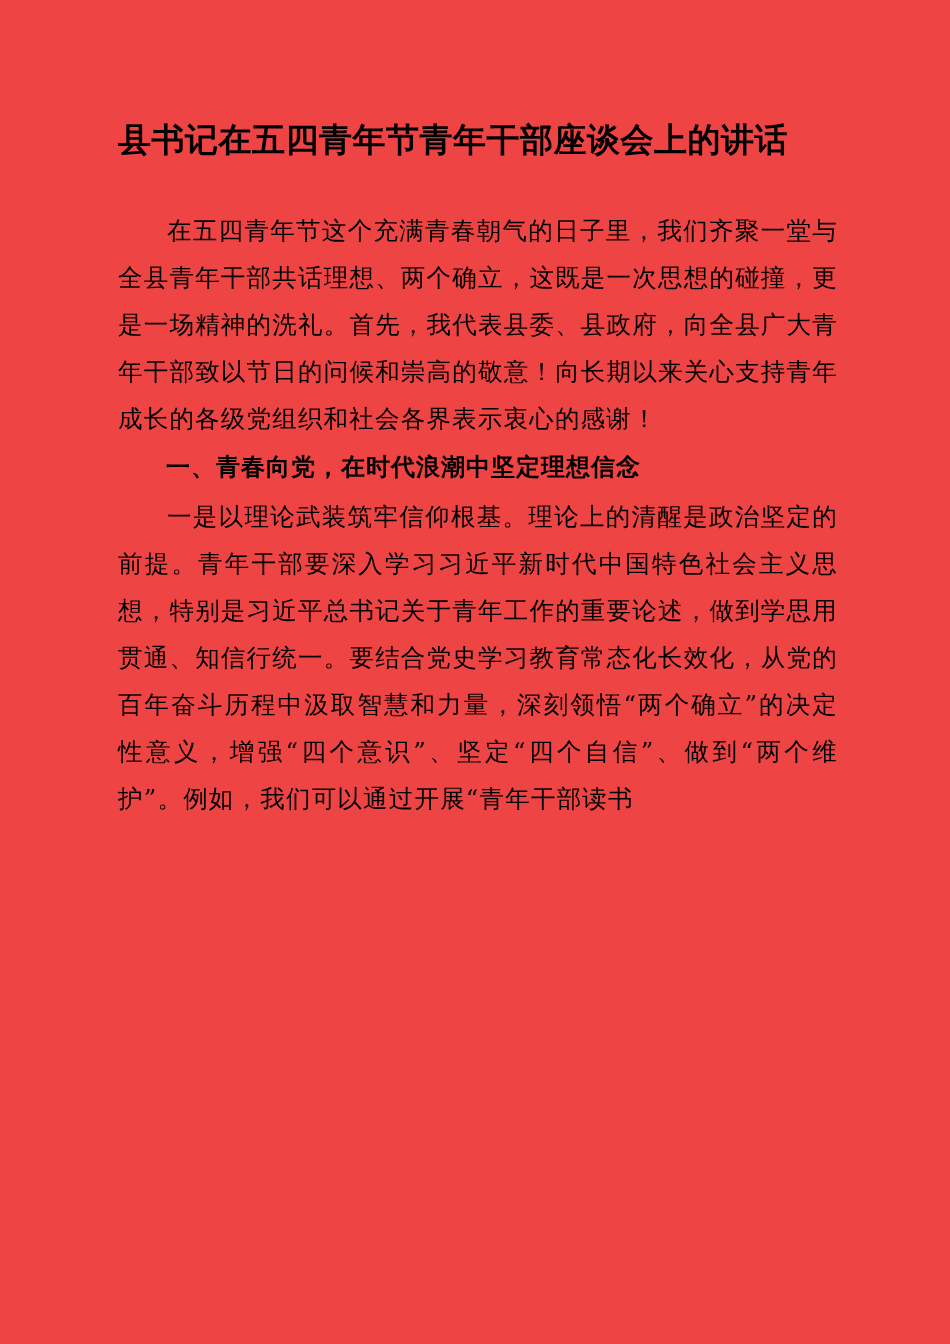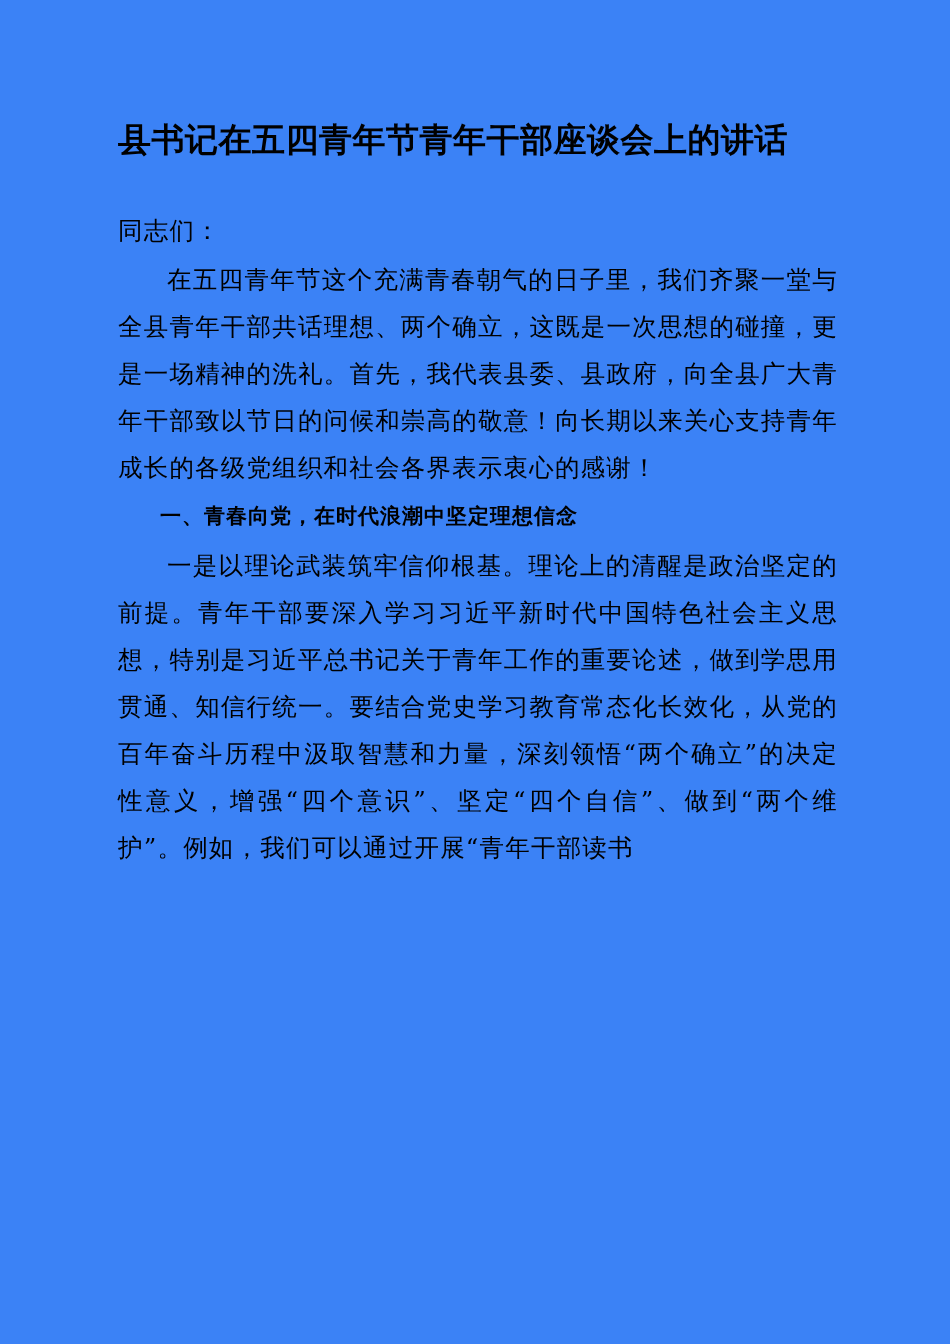--- a/index.html
+++ b/index.html
@@ -12,21 +12,21 @@
     height: 1344px;
     font-family: "DejaVu Serif", "Liberation Serif", serif;
     color: #000000;
     overflow: hidden;
   }
   .page {
     width: 950px;
     height: 1344px;
     box-sizing: border-box;
     padding: 118px 112px 40px 118px;
-    background: #3b82f6;
+    background: #ef4444;
     position: relative;
   }
   .doc-title {
     font-family: "DejaVu Sans", "Liberation Sans", sans-serif;
     font-weight: bold;
     font-size: 33px;
     line-height: 1.35;
     letter-spacing: 0.5px;
     text-align: left;
     margin: 0 0 44px 0;
@@ -44,40 +44,39 @@
   }
   .para.indent {
     text-indent: 2em;
   }
   .para.noindent {
     text-indent: 0;
   }
   .section-heading {
     font-family: "DejaVu Sans", "Liberation Sans", sans-serif;
     font-weight: bold;
-    font-size: 21px;
+    font-size: 24px;
     line-height: 47px;
     letter-spacing: 1px;
     text-indent: 2em;
     margin: 0 0 2px 0;
     color: #000000;
   }
   .lead {
     font-weight: normal;
     font-family: "DejaVu Sans", "Liberation Sans", sans-serif;
   }
 </style>
 </head>
 <body>
 
 <div class="page">
 
   <h1 class="doc-title">县书记在五四青年节青年干部座谈会上的讲话</h1>
 
-  <p class="para noindent">同志们：</p>
 
   <p class="para indent">在五四青年节这个充满青春朝气的日子里，我们齐聚一堂与全县青年干部共话理想、两个确立，这既是一次思想的碰撞，更是一场精神的洗礼。首先，我代表县委、县政府，向全县广大青年干部致以节日的问候和崇高的敬意！向长期以来关心支持青年成长的各级党组织和社会各界表示衷心的感谢！</p>
 
   <p class="section-heading">一、青春向党，在时代浪潮中坚定理想信念</p>
 
 
   <p class="para indent"><span class="lead">一是以理论武装筑牢信仰根基。</span><span>理论上的清醒是政治坚定的前提。青年干部要深入学习习近平新时代中国特色社会主义思想，特别是习近平总书记关于青年工作的重要论述，做到学思用贯通、知信行统一。要结合党史学习教育常态化长效化，从党的百年奋斗历程中汲取智慧和力量，深刻领悟“两个确立”的决定性意义，增强“四个意识”、坚定“四个自信”、做到“两个维护”。例如，我们可以通过开展“青年干部读书</span></p>
 
 </div>
 

